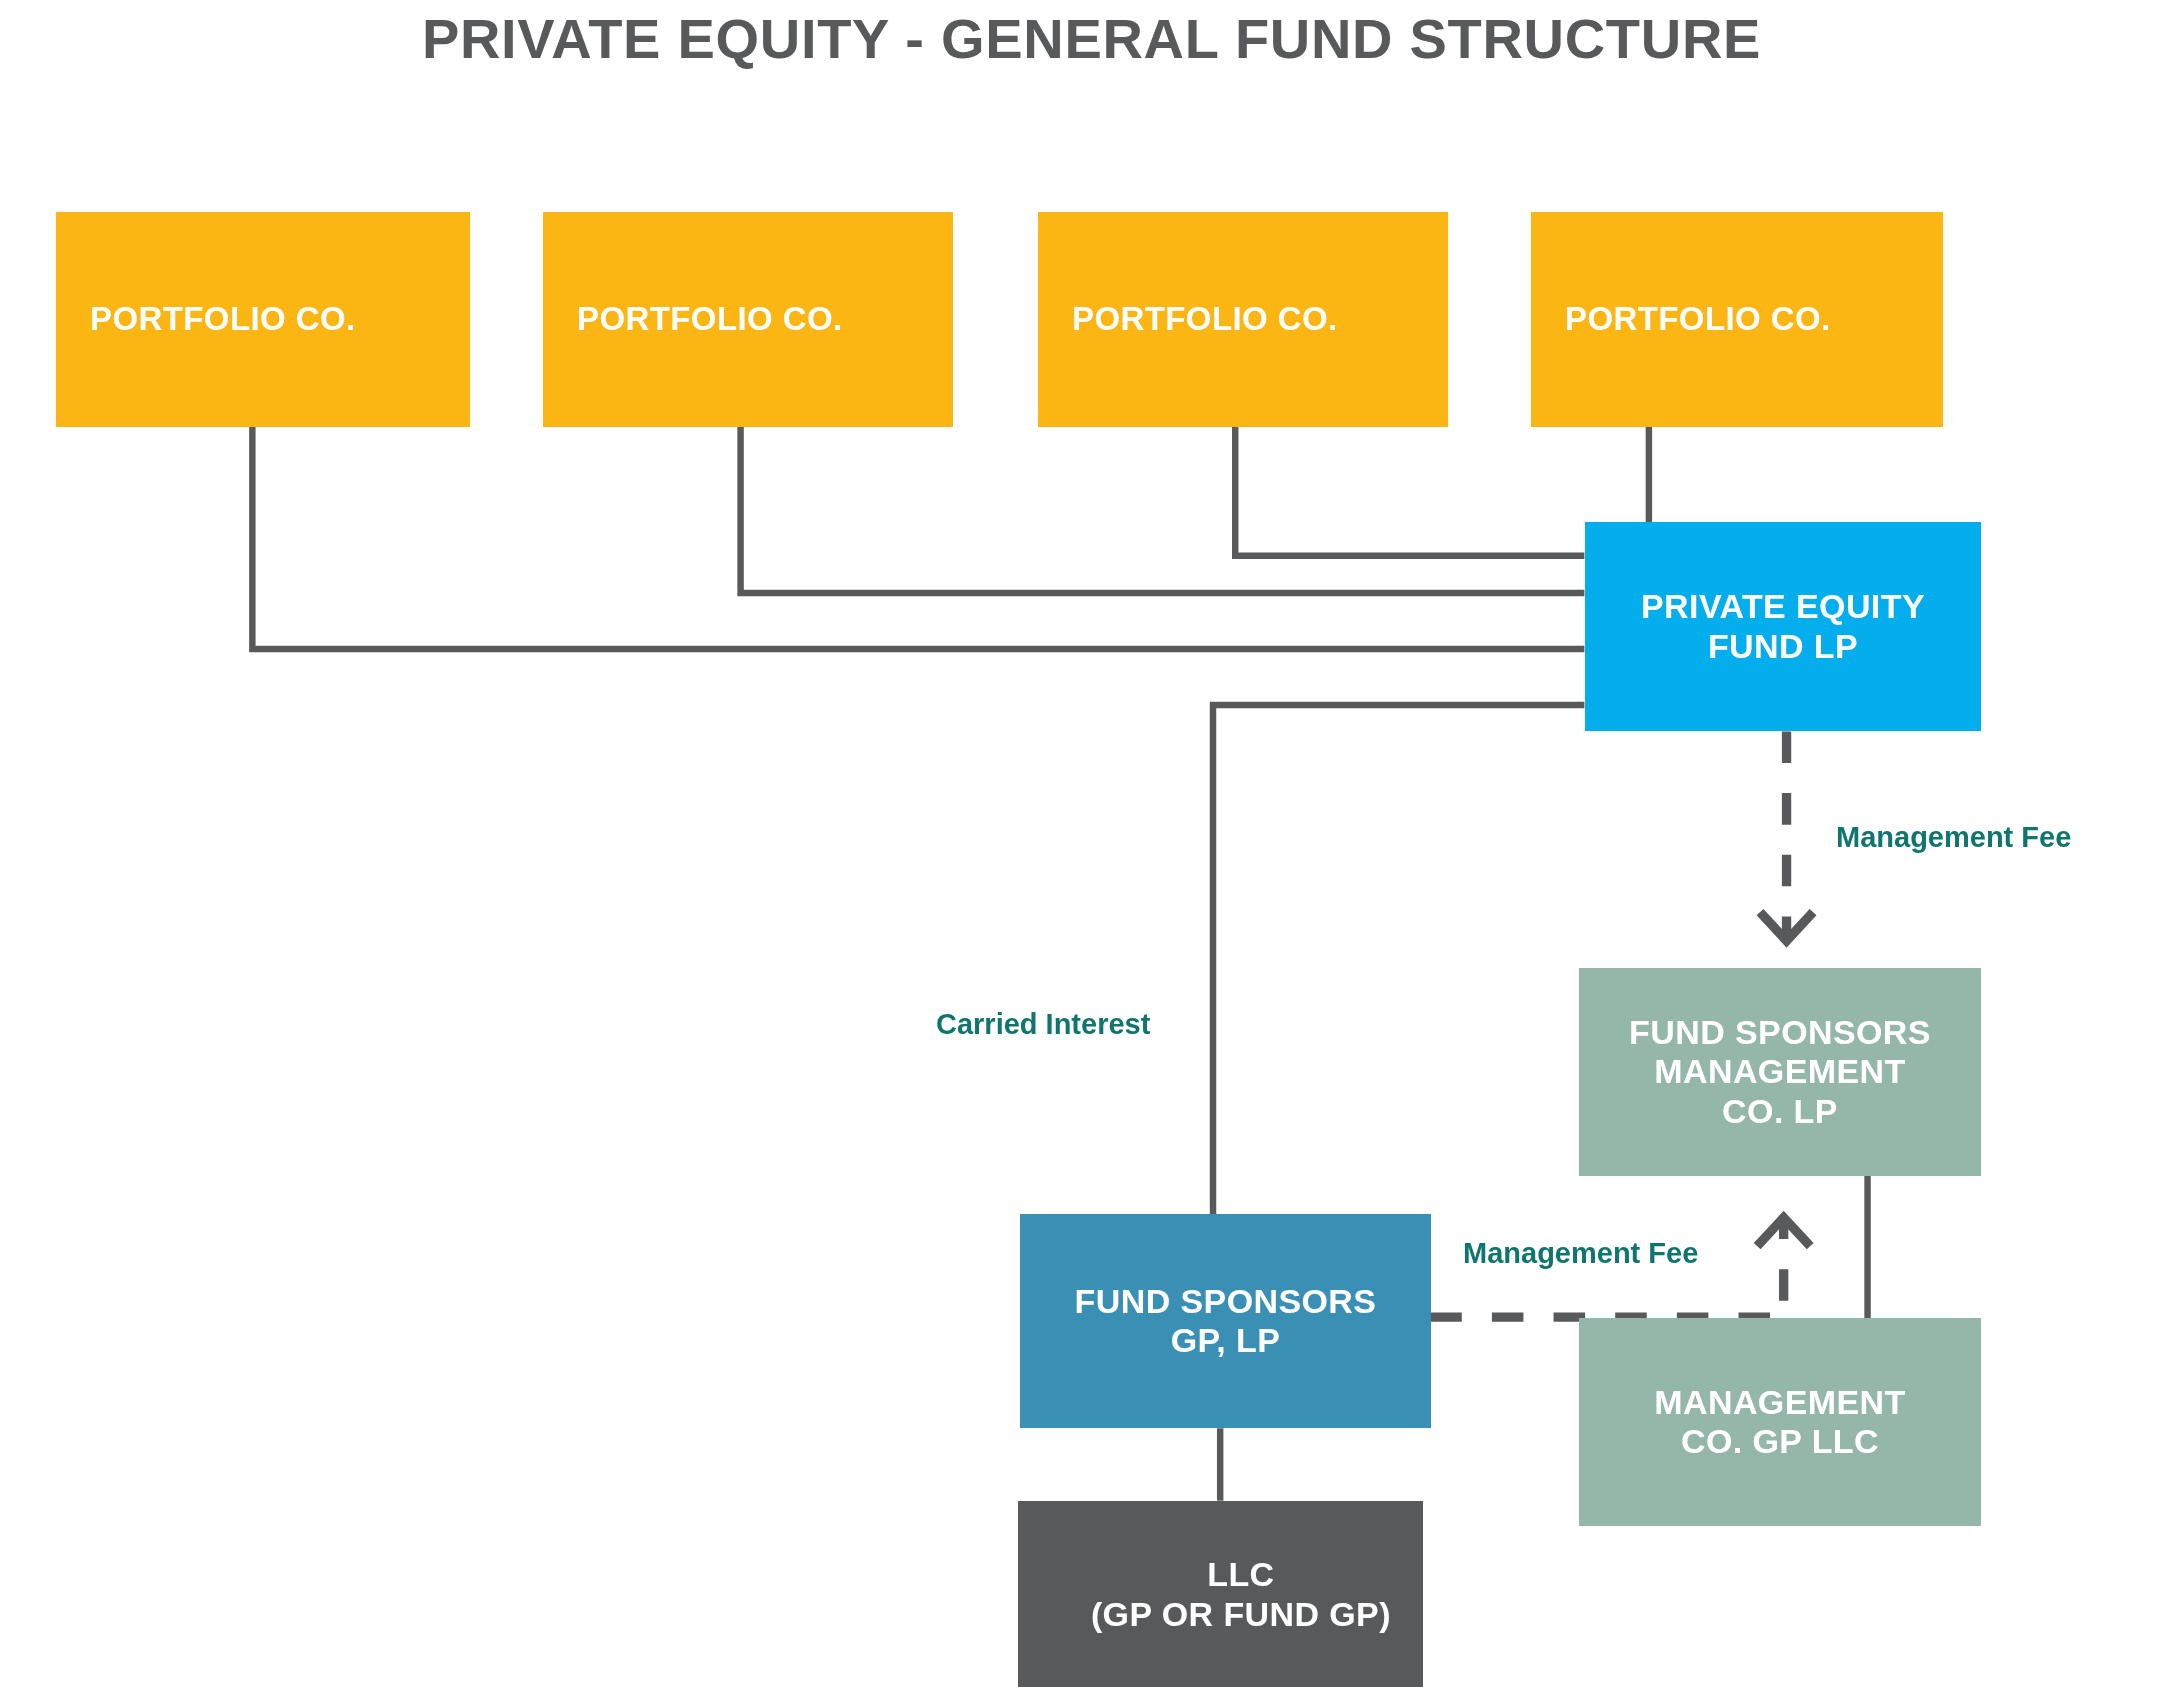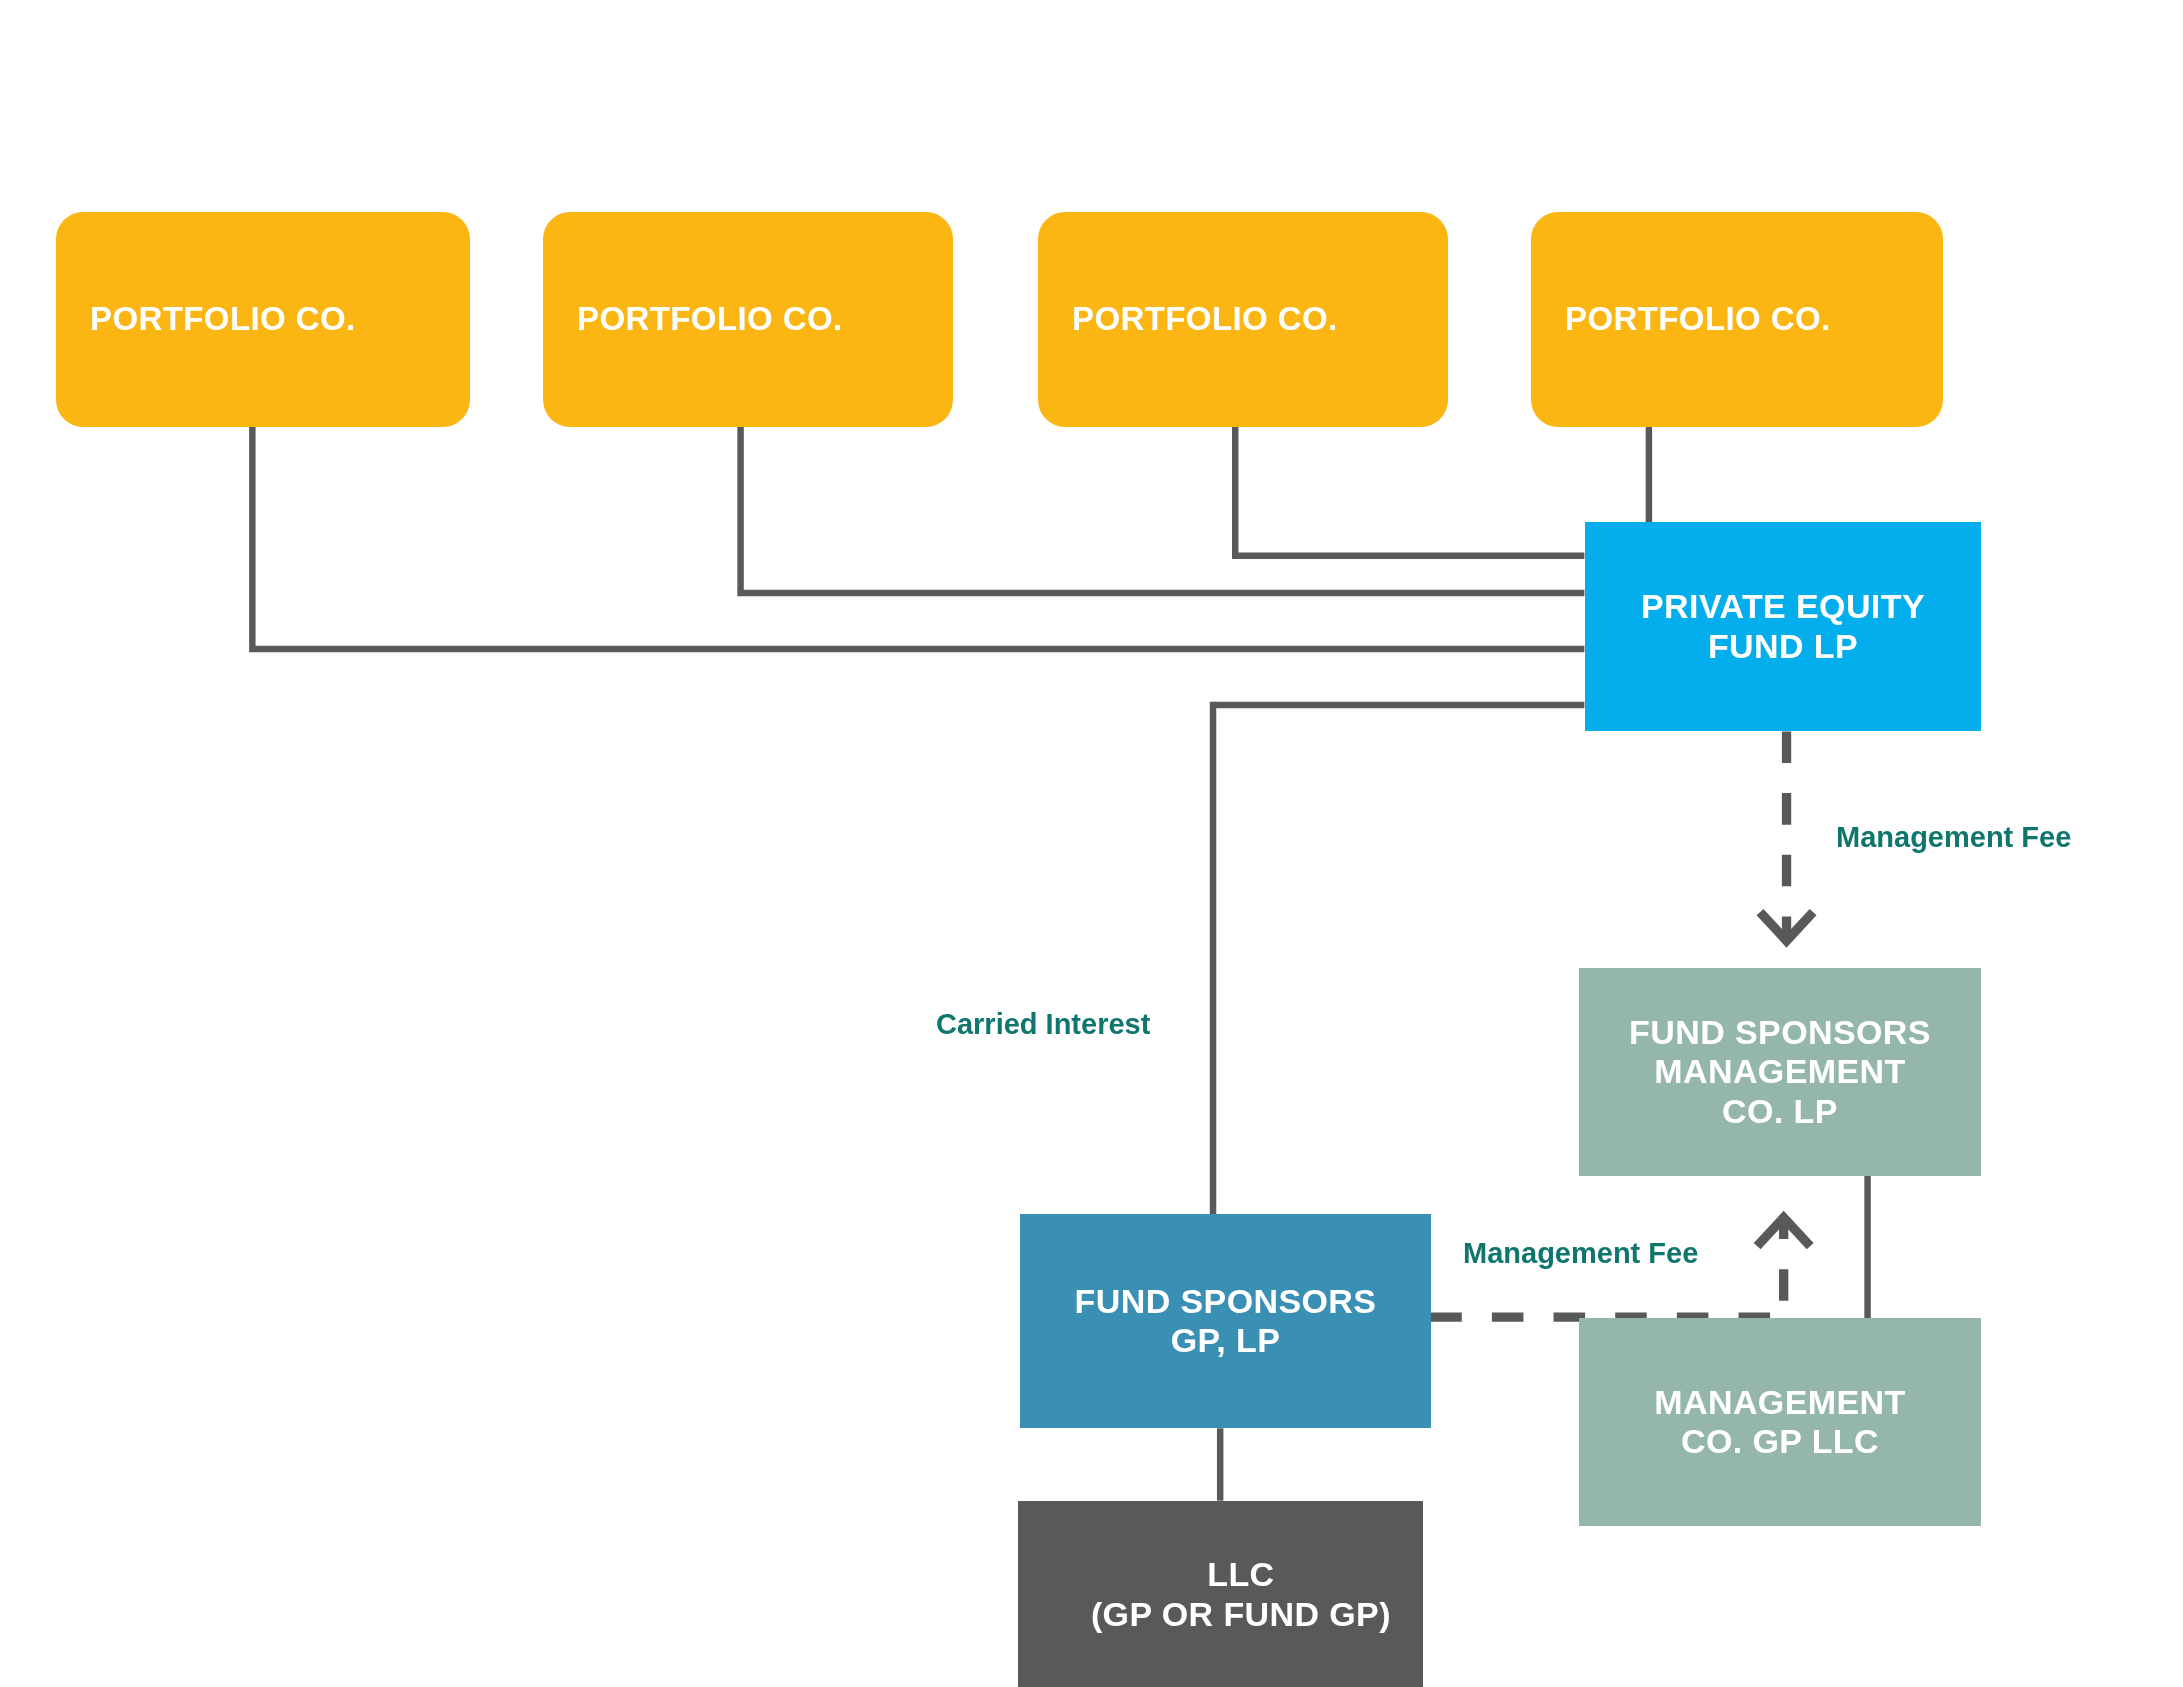--- a/index.html
+++ b/index.html
@@ -27,21 +27,21 @@
     color:#ffffff;
     text-align:center;
     font-weight:bold;
     line-height:1.16;
     letter-spacing:0.4px;
     box-sizing:border-box;
     padding:2.9px 7.2px;
   }
   .node .node-label{white-space:pre-line;display:block;}
 
-  .portfolio{font-size:33px;justify-content:flex-start;padding-left:34px;border-radius:27px;}
+  .portfolio{font-size:33px;justify-content:flex-start;padding-left:34px;}
   .fund-lp{font-size:34px;}
   .mgmt-lp{font-size:34px;}
   .sponsors-gp{font-size:34px;}
   .mgmt-gp{font-size:34px;}
   .llc-node{font-size:34px;}
 
   .edge-label{
     position:absolute;
     color:#0f766e;
     font-size:29px;
@@ -51,20 +51,21 @@
   }
   #label-mgmt-fee-top{left:1836px;top:821px;}
   #label-mgmt-fee-bottom{left:1463px;top:1237px;}
   #label-carried-interest{left:936px;top:1008px;}
 </style>
 </head>
 <body>
 
 <div id="stage">
 
+  <div class="diagram-title">PRIVATE EQUITY - GENERAL FUND STRUCTURE</div>
 
   <svg class="wires" viewBox="0 0 3045 2354">
 
     <path d="M 352 595 L 352 905 L 2210 905" fill="none" stroke="#58595B" stroke-width="9"></path>
 
     <path d="M 1033 595 L 1033 827 L 2210 827" fill="none" stroke="#58595B" stroke-width="9"></path>
 
     <path d="M 1723 595 L 1723 775 L 2210 775" fill="none" stroke="#58595B" stroke-width="9"></path>
 
     <path d="M 2300 595 L 2300 728" fill="none" stroke="#58595B" stroke-width="9"></path>

